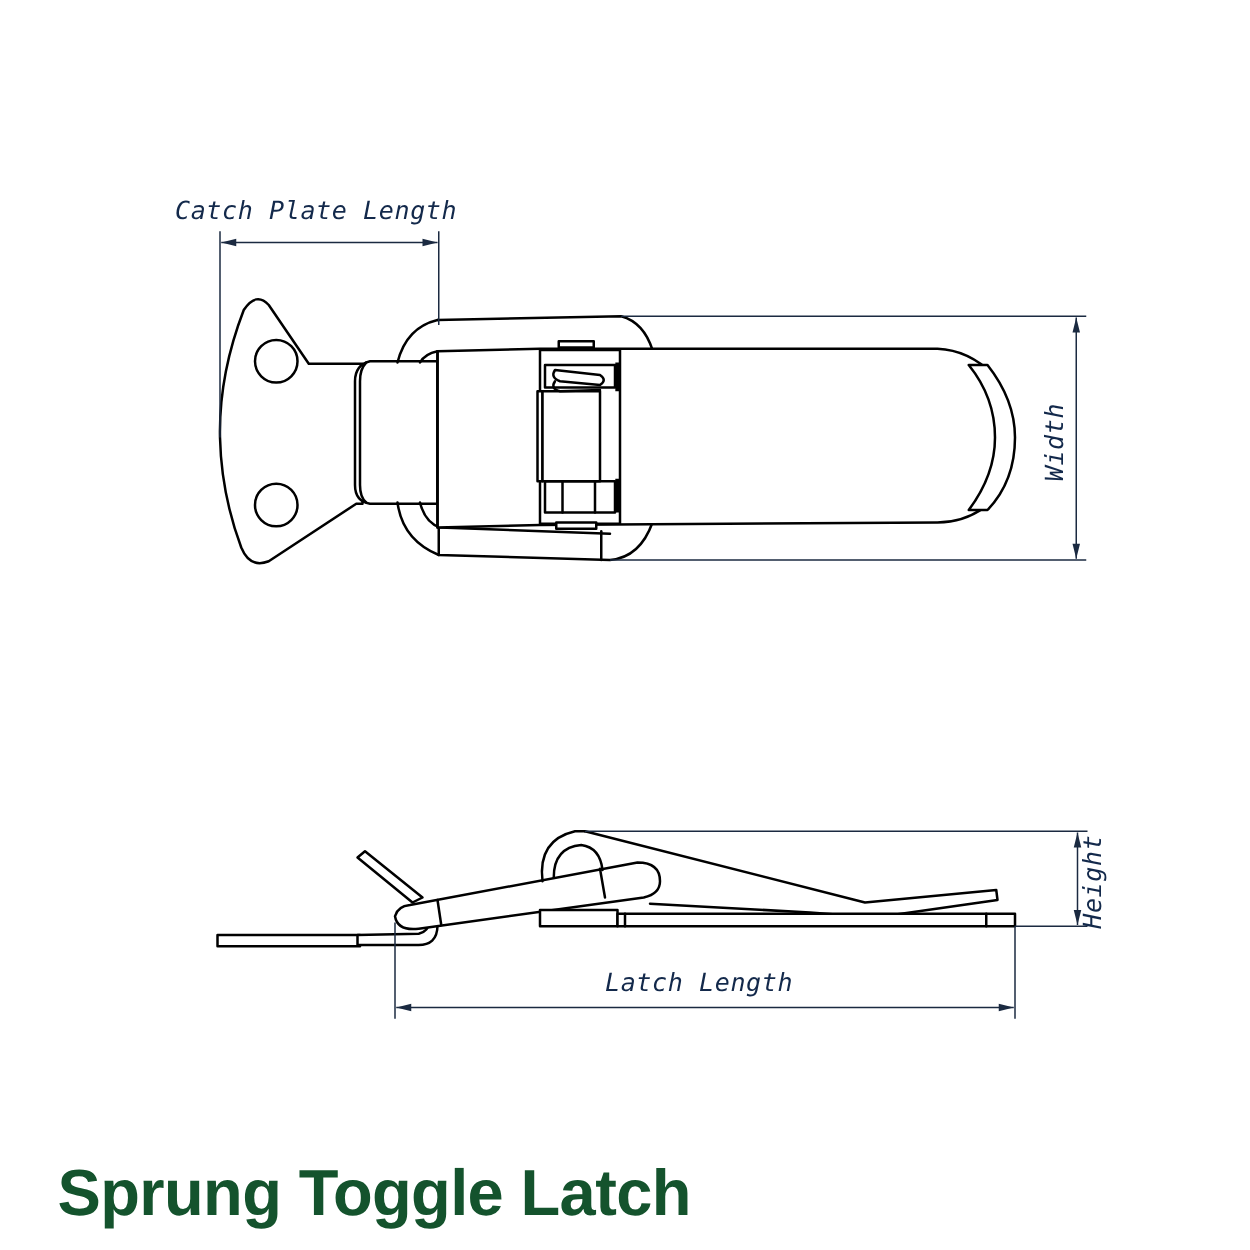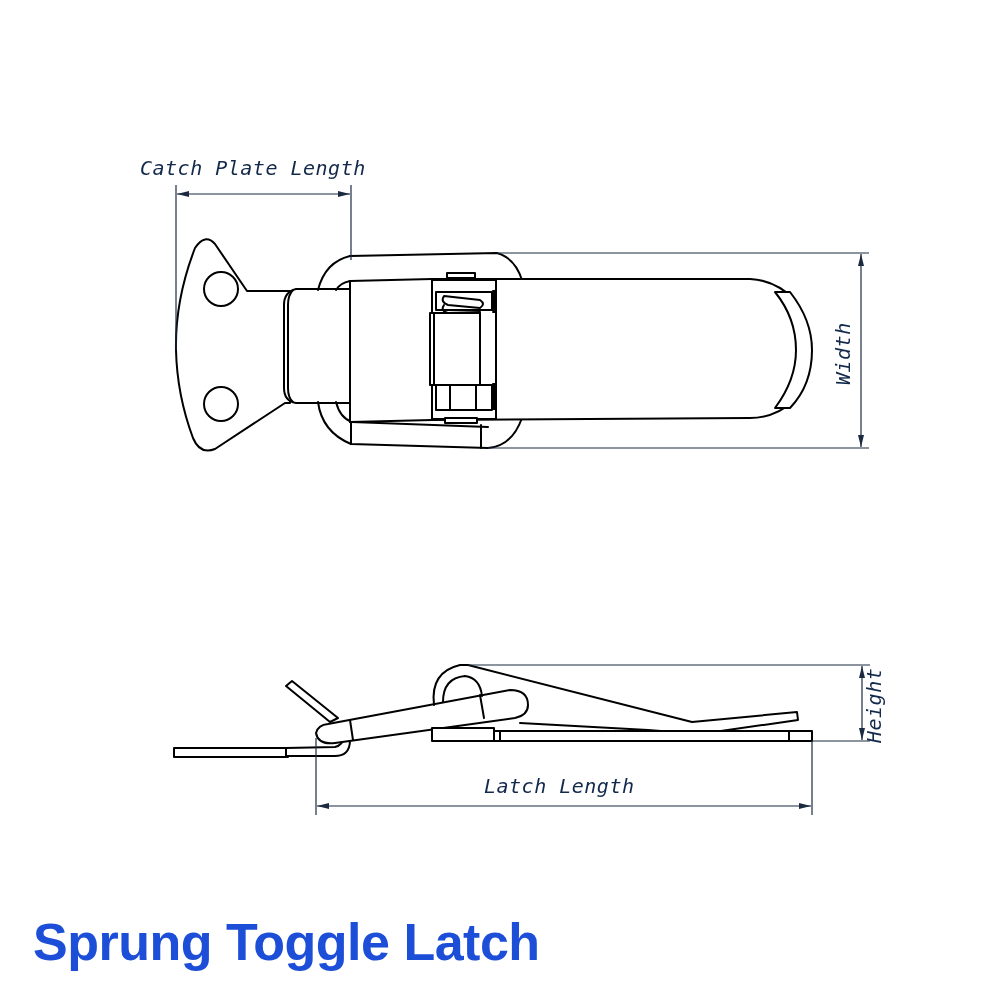--- a/index.html
+++ b/index.html
@@ -7,21 +7,21 @@
   svg { position: absolute; left: 0; top: 0; }
   .part { fill: #ffffff; stroke: #000000; stroke-width: 2; stroke-linejoin: round; stroke-linecap: round; }
   .part-nofill { fill: none; stroke: #000000; stroke-width: 2; stroke-linejoin: round; stroke-linecap: round; }
   .thick { fill: none; stroke: #000000; stroke-width: 3.5; }
   .dim { fill: none; stroke: #1b2a41; stroke-width: 1.2; }
   .arrow { fill: #1b2a41; stroke: none; }
   .dim-label { font-family: "DejaVu Sans Mono", monospace; font-style: italic; font-size: 20px; fill: #13294b; letter-spacing: 0.5px; }
   .title {
     position: absolute; left: 33px; top: 912px;
     font-family: "Liberation Sans", sans-serif; font-weight: bold;
-    font-size: 52px; color: #1d4ed8; letter-spacing: -0.5px; margin: 0;
+    font-size: 52px; color: #14532d; letter-spacing: -0.5px; margin: 13px;
   }
 </style>
 </head>
 <body>
 
 <svg width="1000" height="1000" viewBox="0 0 1000 1000" xmlns="http://www.w3.org/2000/svg">
 
   <g>
 
     <g>

